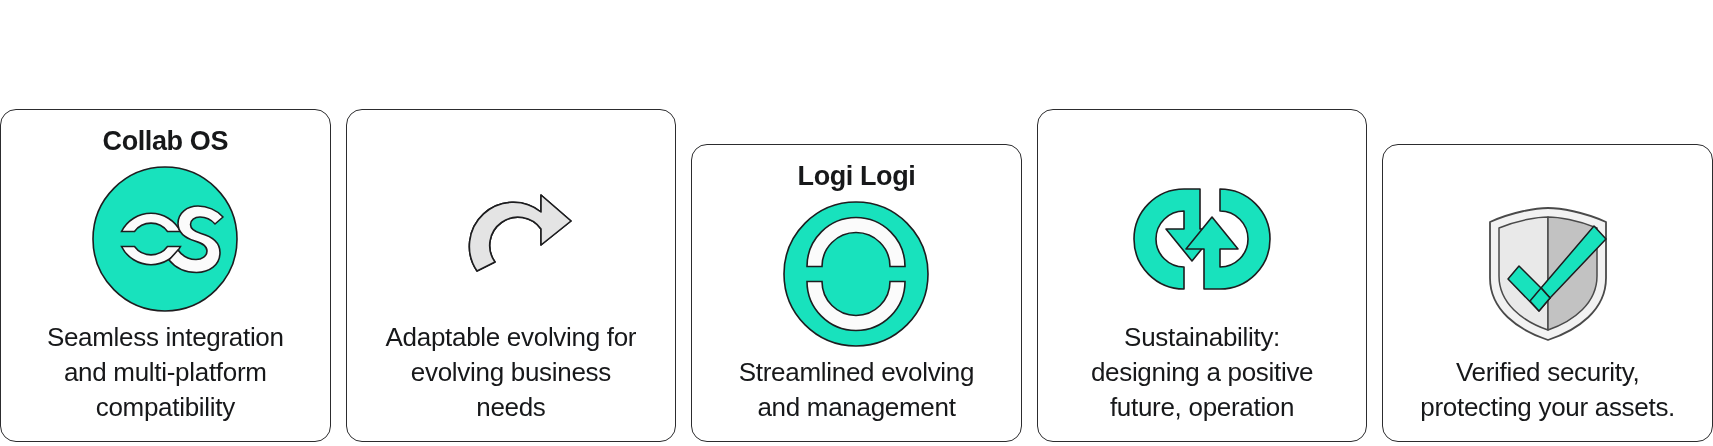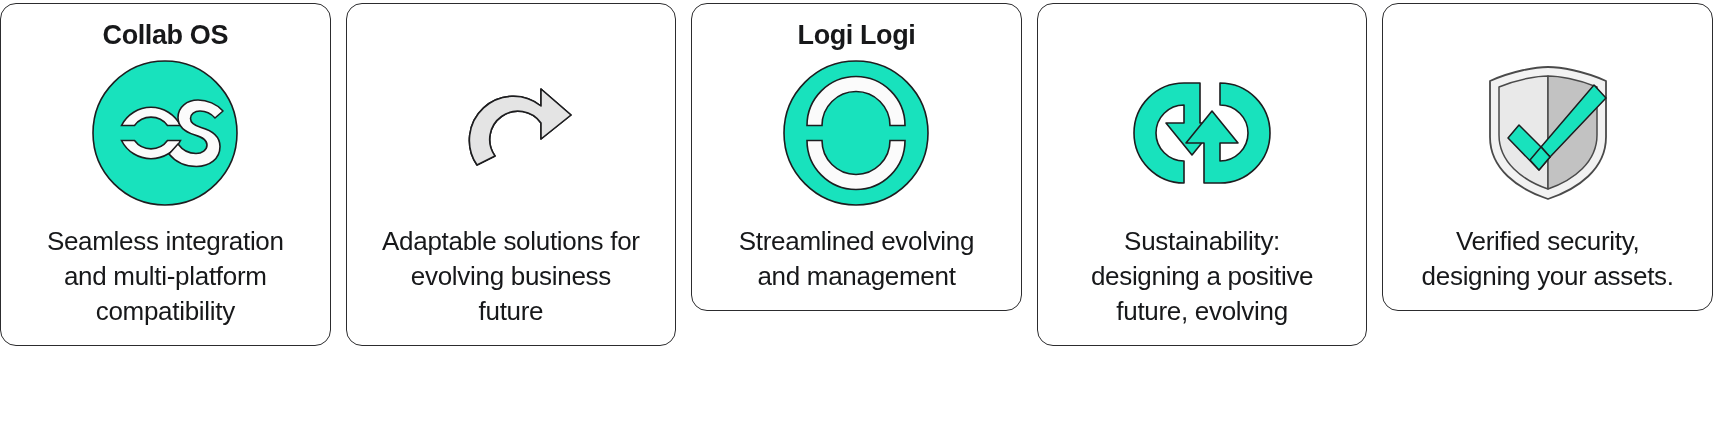--- a/index.html
+++ b/index.html
@@ -12,21 +12,21 @@
     width: 1713px;
     height: 446px;
     font-family: "Liberation Sans", sans-serif;
     overflow: hidden;
   }
   .cards-row {
     display: flex;
     width: 1713px;
     height: 446px;
     box-sizing: border-box;
-    align-items: flex-start;
+    align-items: flex-end;
     gap: 15px;
     padding: 3px 0 4px 0;
   }
   .card {
     flex: 1 1 0;
     min-width: 0;
     background: #ffffff;
     border: 1.6px solid #2c2c2e;
     border-radius: 16px;
     box-sizing: border-box;
@@ -57,21 +57,20 @@
     margin-bottom: 6px;
   }
   .icon-wrap svg { display: block; }
 
   .card-text {
     font-size: 26px;
     line-height: 35px;
     color: #17181a;
     text-align: center;
     letter-spacing: -0.3px;
-    margin-top: 10px;
     max-width: 270px;
   }
 </style>
 </head>
 <body>
 
 <div class="cards-row">
 
   <div class="card">
     <div class="card-title">Collab OS</div>
@@ -124,21 +123,21 @@
 
         <path d="M 102 36
                  A 44 44 0 0 1 38 95
                  L 38 112
                  L 8 86
                  L 38 62
                  L 38 78
                  A 26 26 0 0 0 84 45 Z" fill="#e4e4e4" stroke="#1d1d1f" stroke-width="1.6" stroke-linejoin="round" transform="rotate(180 68 68)"></path>
       </svg>
     </div>
-    <div class="card-text">Adaptable solutions for evolving business future</div>
+    <div class="card-text">Adaptable evolving for evolving business needs</div>
   </div>
 
   <div class="card">
     <div class="card-title">Logi Logi</div>
     <div class="icon-wrap">
       <svg width="148" height="148" viewBox="0 0 148 148">
         <circle cx="74" cy="74" r="72" fill="#18E2BD" stroke="#1d1d1f" stroke-width="1.6"></circle>
         <g fill="#fbfbfb" stroke="#1d1d1f" stroke-width="1.6">
           <path d="M 25 66.5
                    A 49 49 0 0 1 123 66.5
@@ -175,21 +174,21 @@
                  L 98 36
                  A 28 28 0 1 1 98 92
                  L 98 74
                  L 116 74
                  L 90 42
                  L 64 74
                  L 82 74
                  L 82 114 Z" fill="#18E2BD" stroke="#1d1d1f" stroke-width="1.6" stroke-linejoin="round"></path>
       </svg>
     </div>
-    <div class="card-text">Sustainability: designing a positive future, evolving</div>
+    <div class="card-text">Sustainability: designing a positive future, operation</div>
   </div>
 
   <div class="card">
     <div class="card-title empty"></div>
     <div class="icon-wrap">
       <svg width="132" height="140" viewBox="0 0 132 140">
 
         <path d="M 8 18
                  C 30 8 54 4 66 4
                  C 78 4 102 8 124 18
@@ -213,16 +212,16 @@
                  L 59 84 Z" fill="#18E2BD" stroke="#1d1d1f" stroke-width="1.5" stroke-linejoin="round"></path>
         <path d="M 68 94
                  L 59 84
                  L 37 62
                  L 26 75
                  L 57 107
                  Z" fill="#18E2BD" stroke="#1d1d1f" stroke-width="1.5" stroke-linejoin="round"></path>
         <path d="M 57 107 L 68 94 L 59 84 L 48 97 Z" fill="#18E2BD" stroke="#1d1d1f" stroke-width="1.5" stroke-linejoin="round"></path>
       </svg>
     </div>
-    <div class="card-text">Verified security, designing your assets.</div>
+    <div class="card-text">Verified security, protecting your assets.</div>
   </div>
 
 </div>
 
 </body></html>

